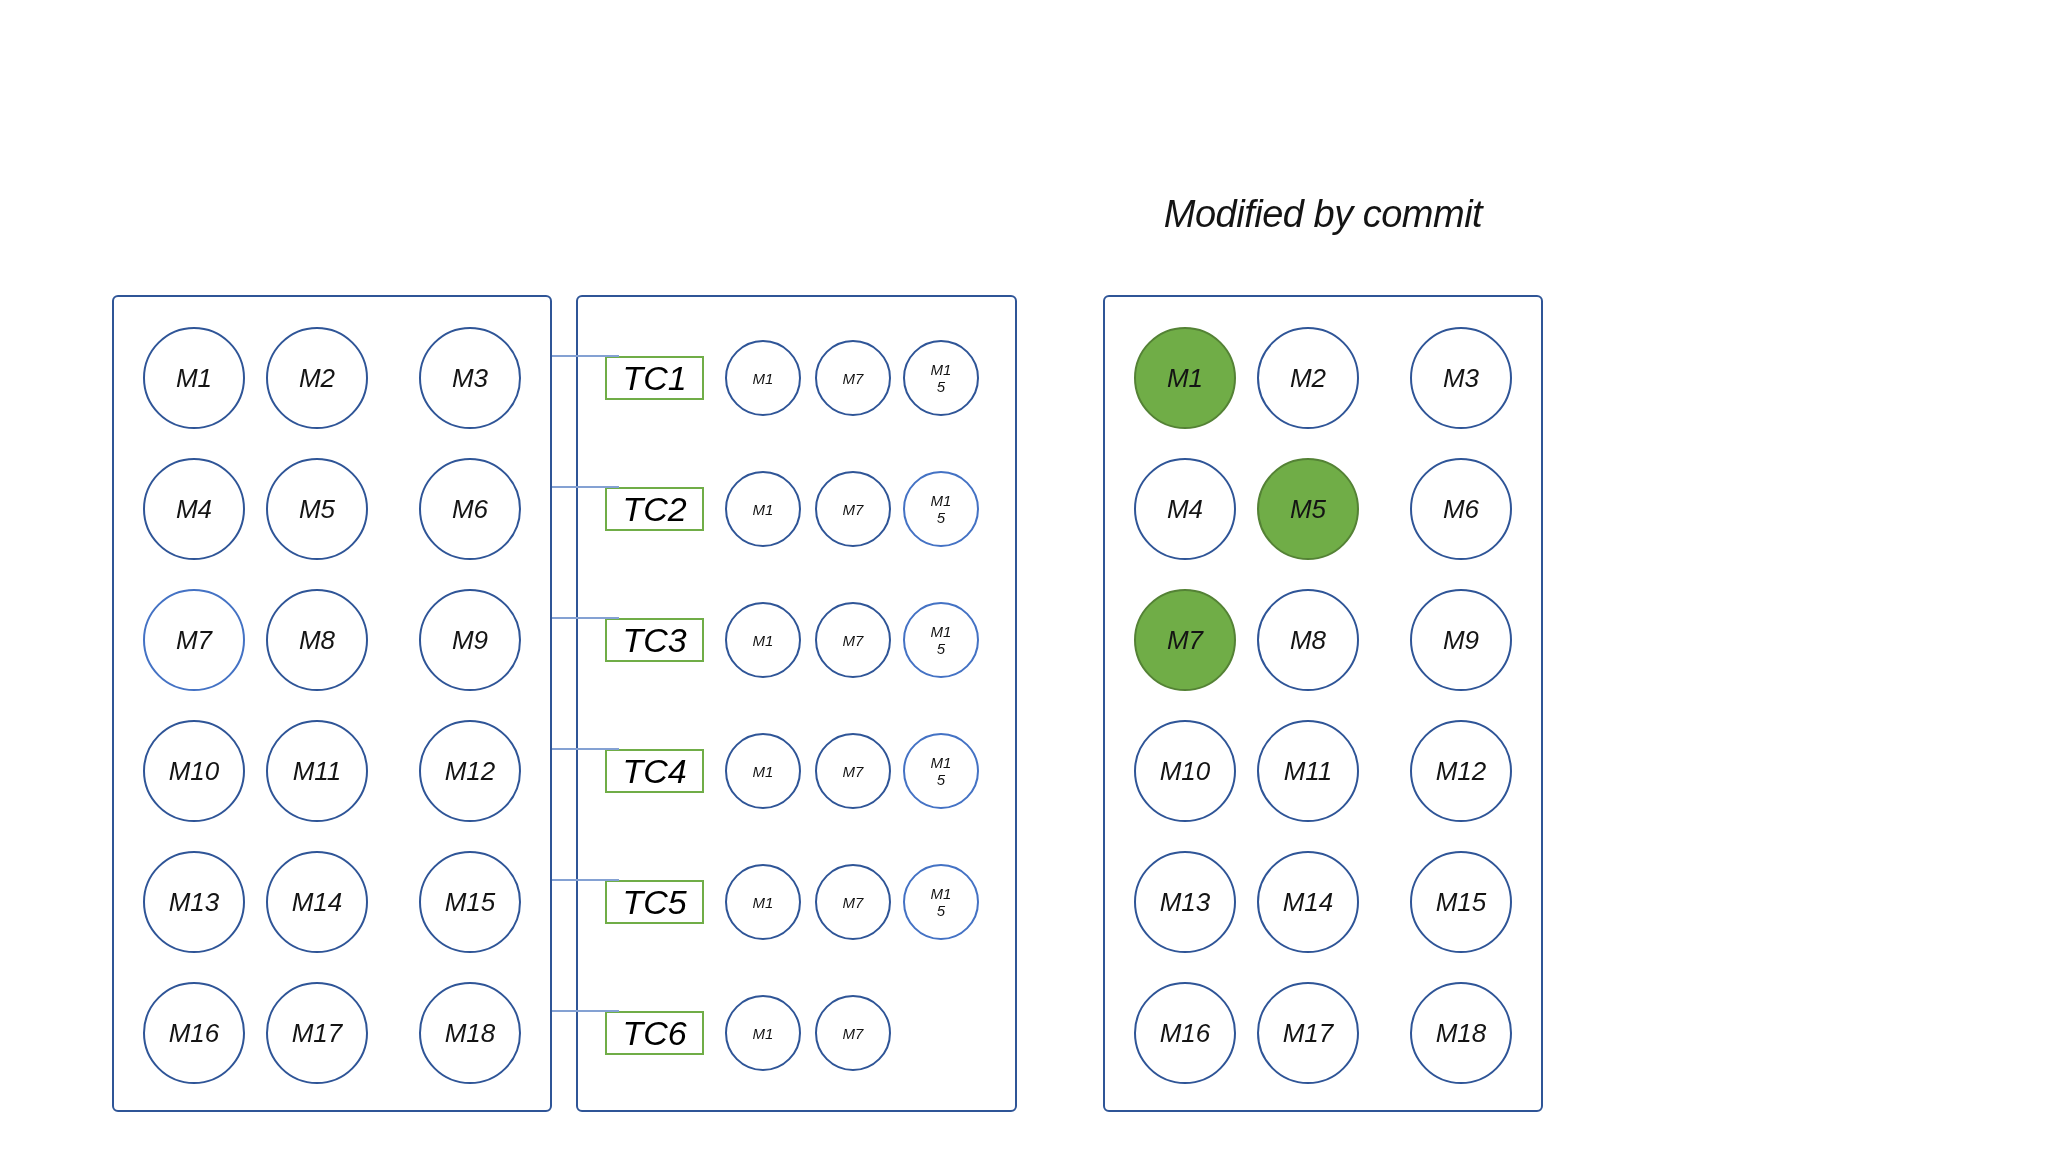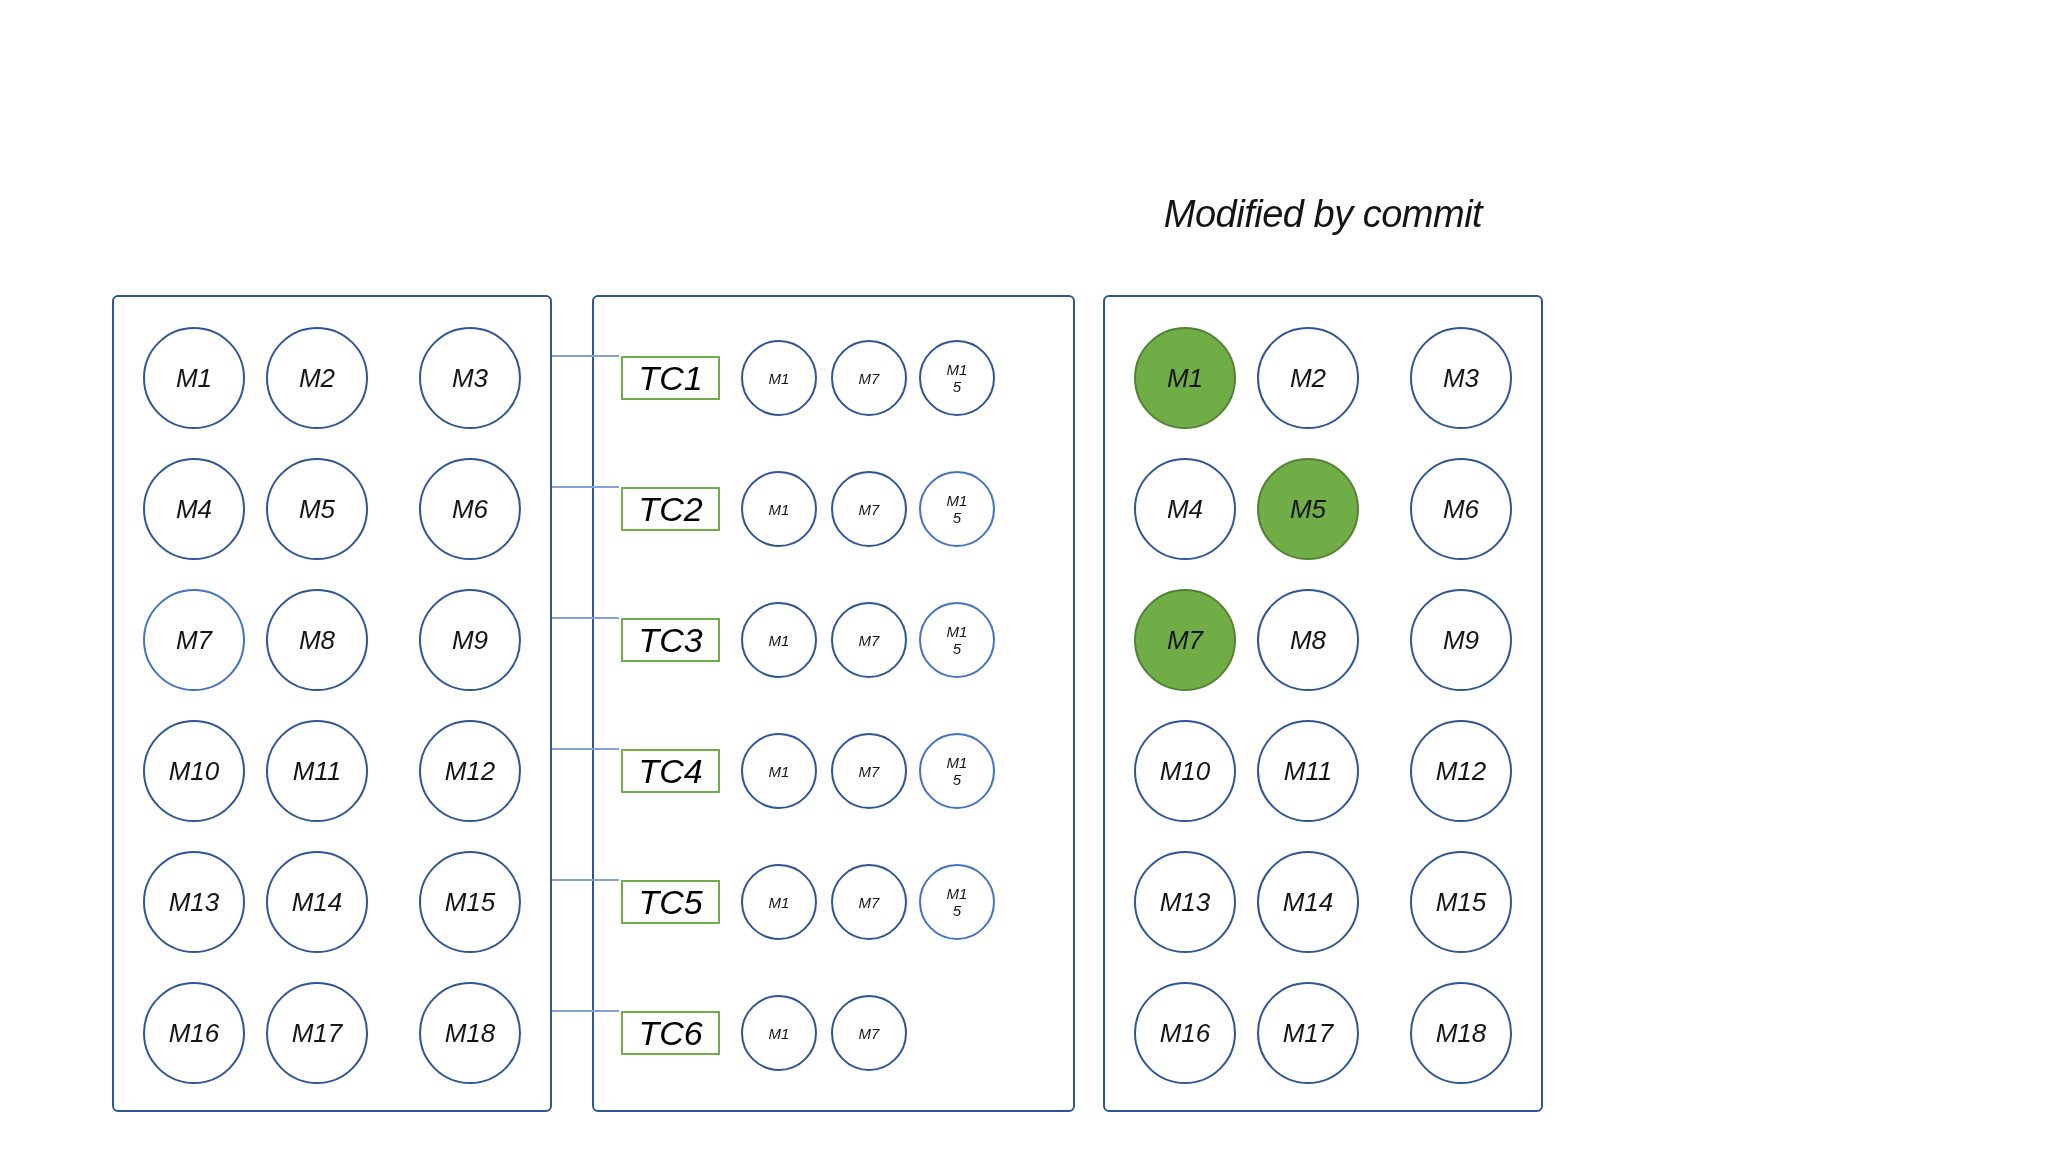--- a/index.html
+++ b/index.html
@@ -14,21 +14,21 @@
   html,body{margin:0;padding:0;background:#fff;}
   #canvas{
     position:relative;width:2048px;height:1152px;background:#ffffff;
     font-family:"Liberation Sans", sans-serif;color:var(--ink);overflow:hidden;font-style:italic;
   }
   .panel{
     position:absolute;top:275px;height:817px;width:440px;box-sizing:border-box;
     border:2px solid var(--panel-blue);border-radius:6px;background:#ffffff;z-index:1;margin-top:20px;
   }
   #panel-left{left:112px;}
-  #panel-mid{left:592px;width:483px;}
+  #panel-mid{left:576px;width:441px;}
   #panel-right{left:1103px;}
   .row{position:absolute;left:0;width:100%;height:0;}
   .r1{top:81px}.r2{top:212px}.r3{top:343px}.r4{top:474px}.r5{top:605px}.r6{top:736px}
   .circle{
     position:absolute;width:102px;height:102px;border-radius:50%;box-sizing:border-box;
     border:2px solid var(--dark-blue);background:#fff;top:-51px;
     display:flex;align-items:center;justify-content:center;
     font-size:26px;line-height:28px;color:var(--ink);text-align:center;
   }
   .c1{left:29px}.c2{left:152px}.c3{left:305px}

